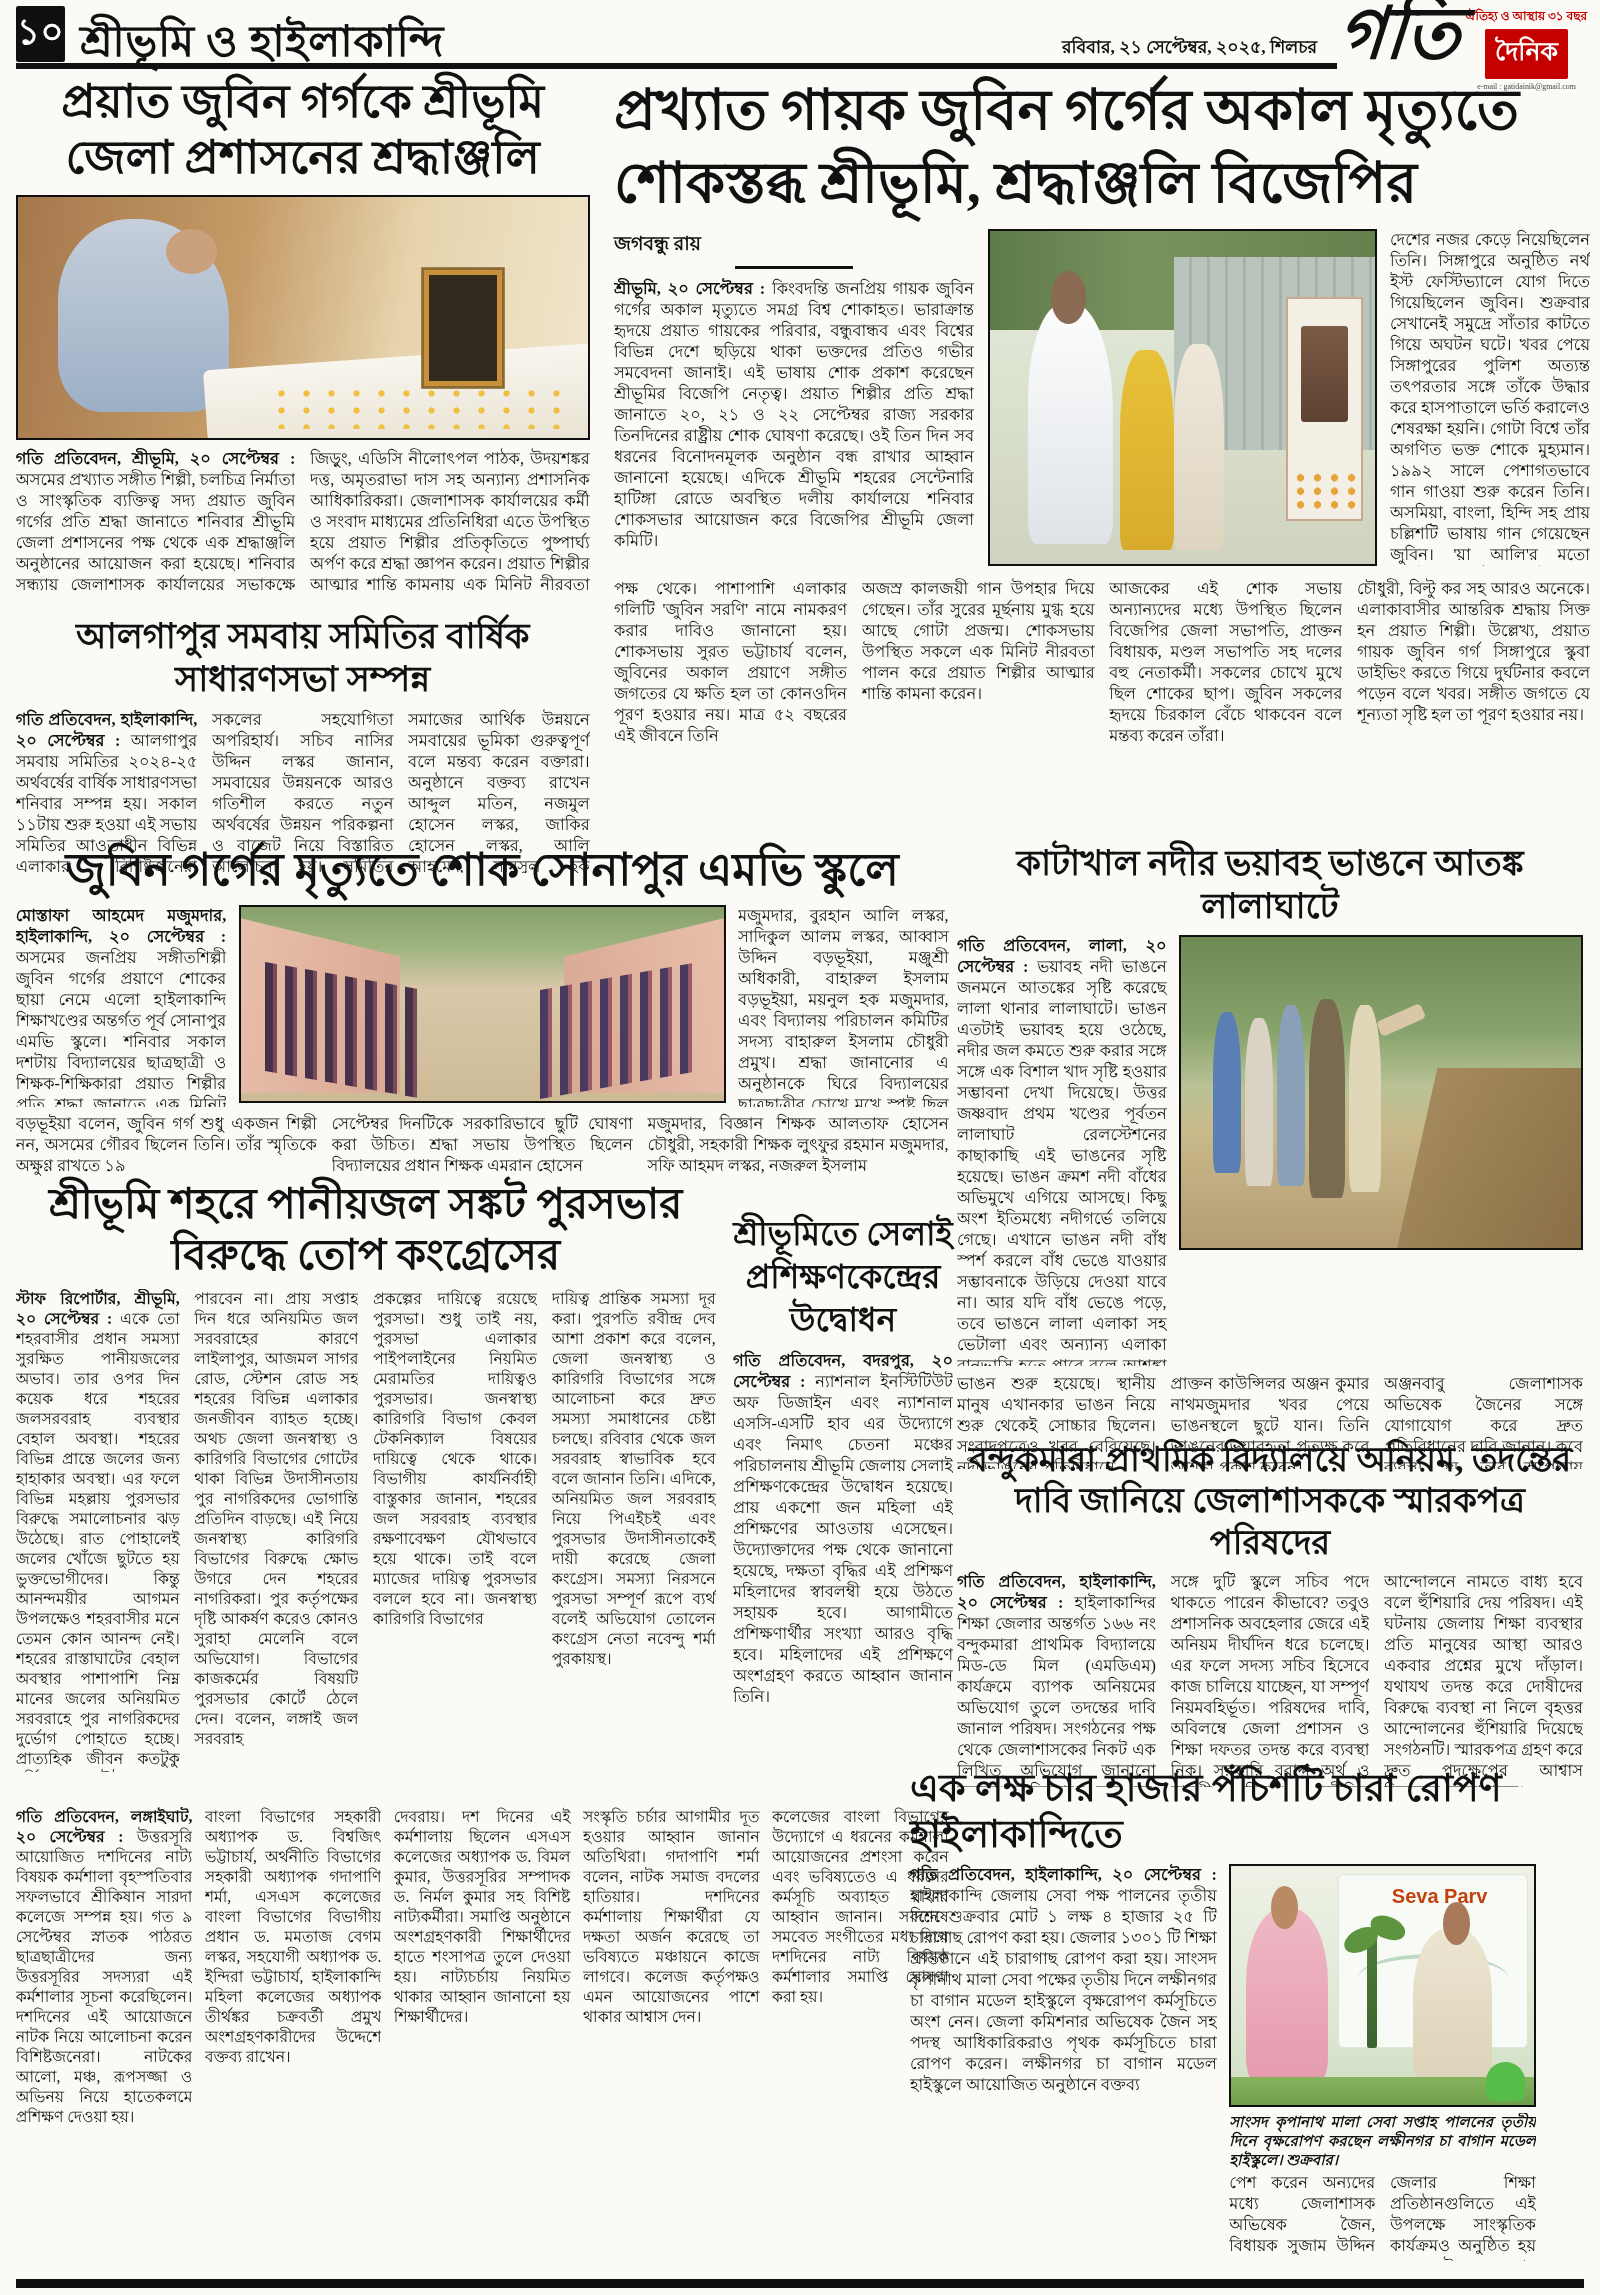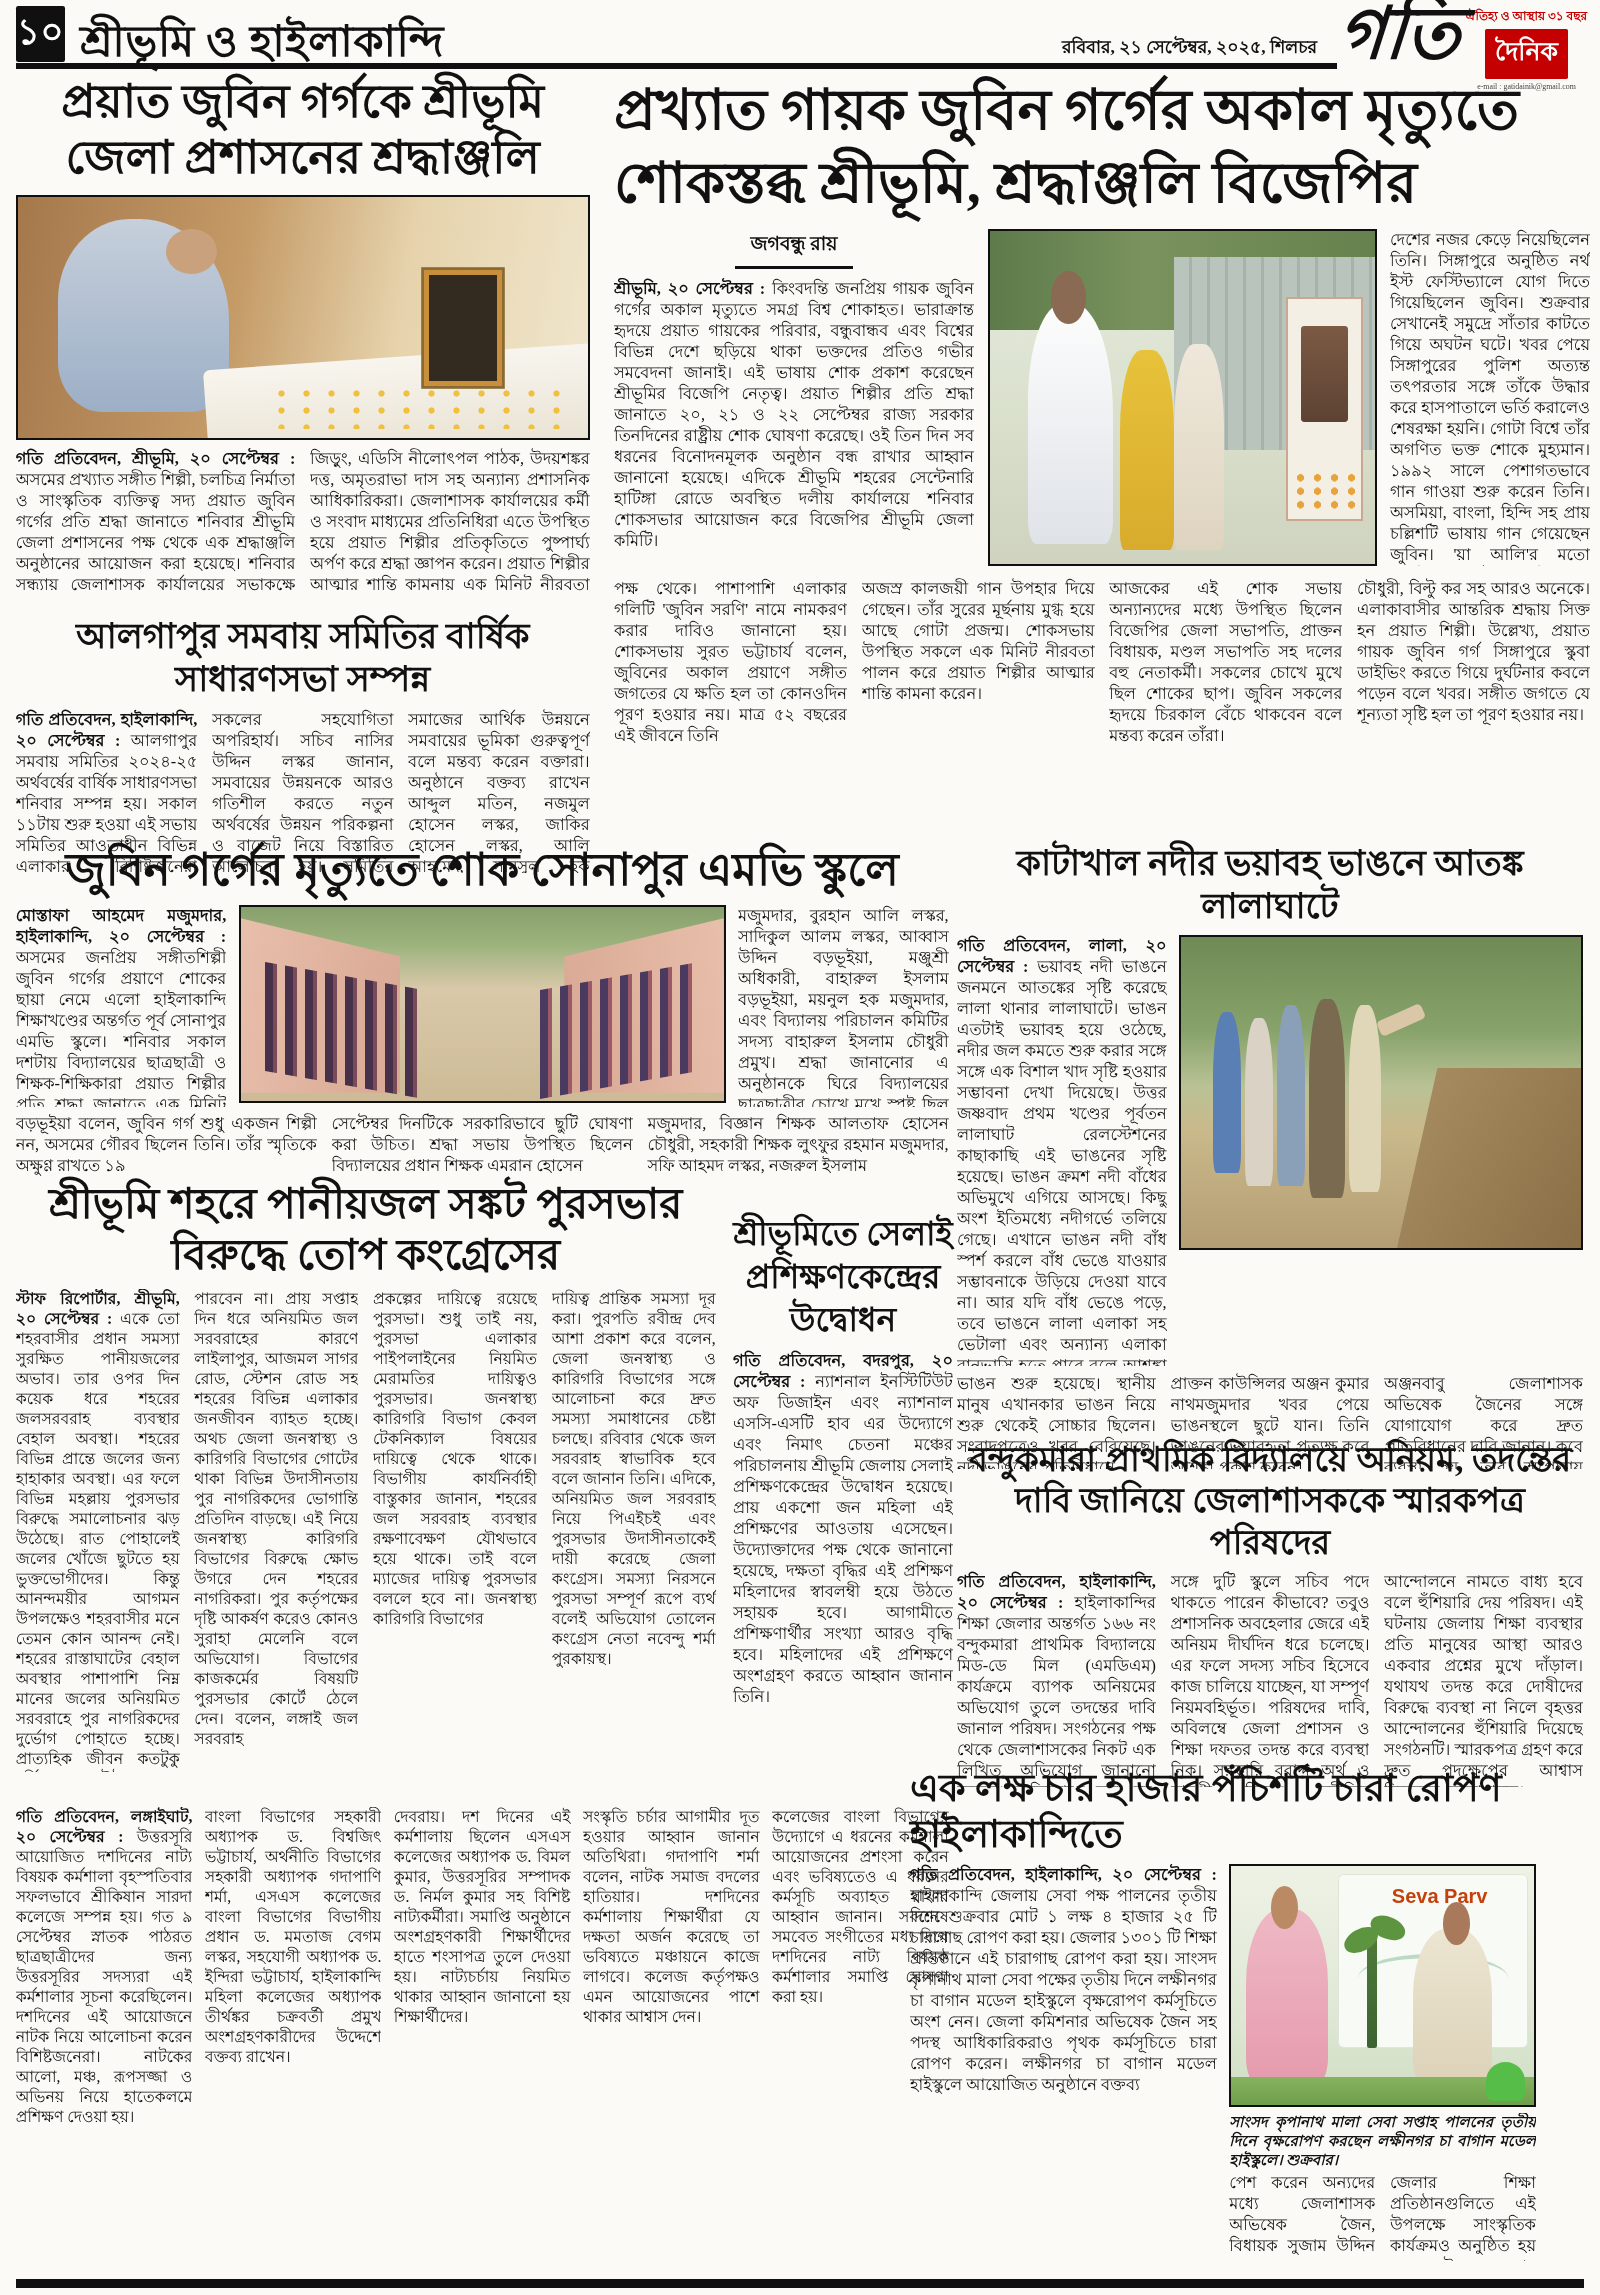--- a/index.html
+++ b/index.html
@@ -18,21 +18,21 @@
   .mh-box{background:#c40000;color:#fff;font-size:25px;font-weight:900;padding:3.4px 10px;margin-top:2.2px;border-radius:1.7px;}
   .mh-contact{font-size:7.9px;color:#444;margin-top:3.4px;white-space:nowrap;}
   
   .art{position:absolute;}
   .hl{font-weight:900;text-align:center;line-height:1.22;letter-spacing:0;}
   .cols{display:flex;margin-top:7.9px;}
   .col{flex:1;text-align:justify;font-size:16.3px;line-height:21px;overflow:hidden;}
   .col + .col{margin-left:14.6px;}
   .dl{font-weight:bold;}
   .photo{position:relative;border:2.8px solid #101010;overflow:hidden;background:#ddd;box-sizing:border-box;}
-  .byline{font-size:19px;font-weight:bold;text-align:center;}
+  .byline{font-size:19px;font-weight:bold;}
   .byline-rule{width:118px;height:2.8px;background:#101010;margin:5.6px auto 9px auto;}
   .caption{font-size:15px;line-height:19px;font-weight:bold;font-style:italic;text-align:justify;overflow:hidden;}
   .bbar{position:absolute;left:15.7px;top:2279px;width:1568px;height:9px;background:#101010;}
   
   .a1{left:15.7px;top:74px;width:574px;}   .a1 .hl{font-size:46px;}
   .a1 .photo{height:245px;margin-top:9px;}
   .a1 .cols{height:147px;}
   .a2{left:606px;top:74px;width:976px;margin-left:8px;} .a2 .hl{font-size:56px;text-align:left;line-height:1.3;}
   .a2 .row{display:flex;gap:13.5px;margin-top:9px;}
   .a2 .lcol{width:360px;}

